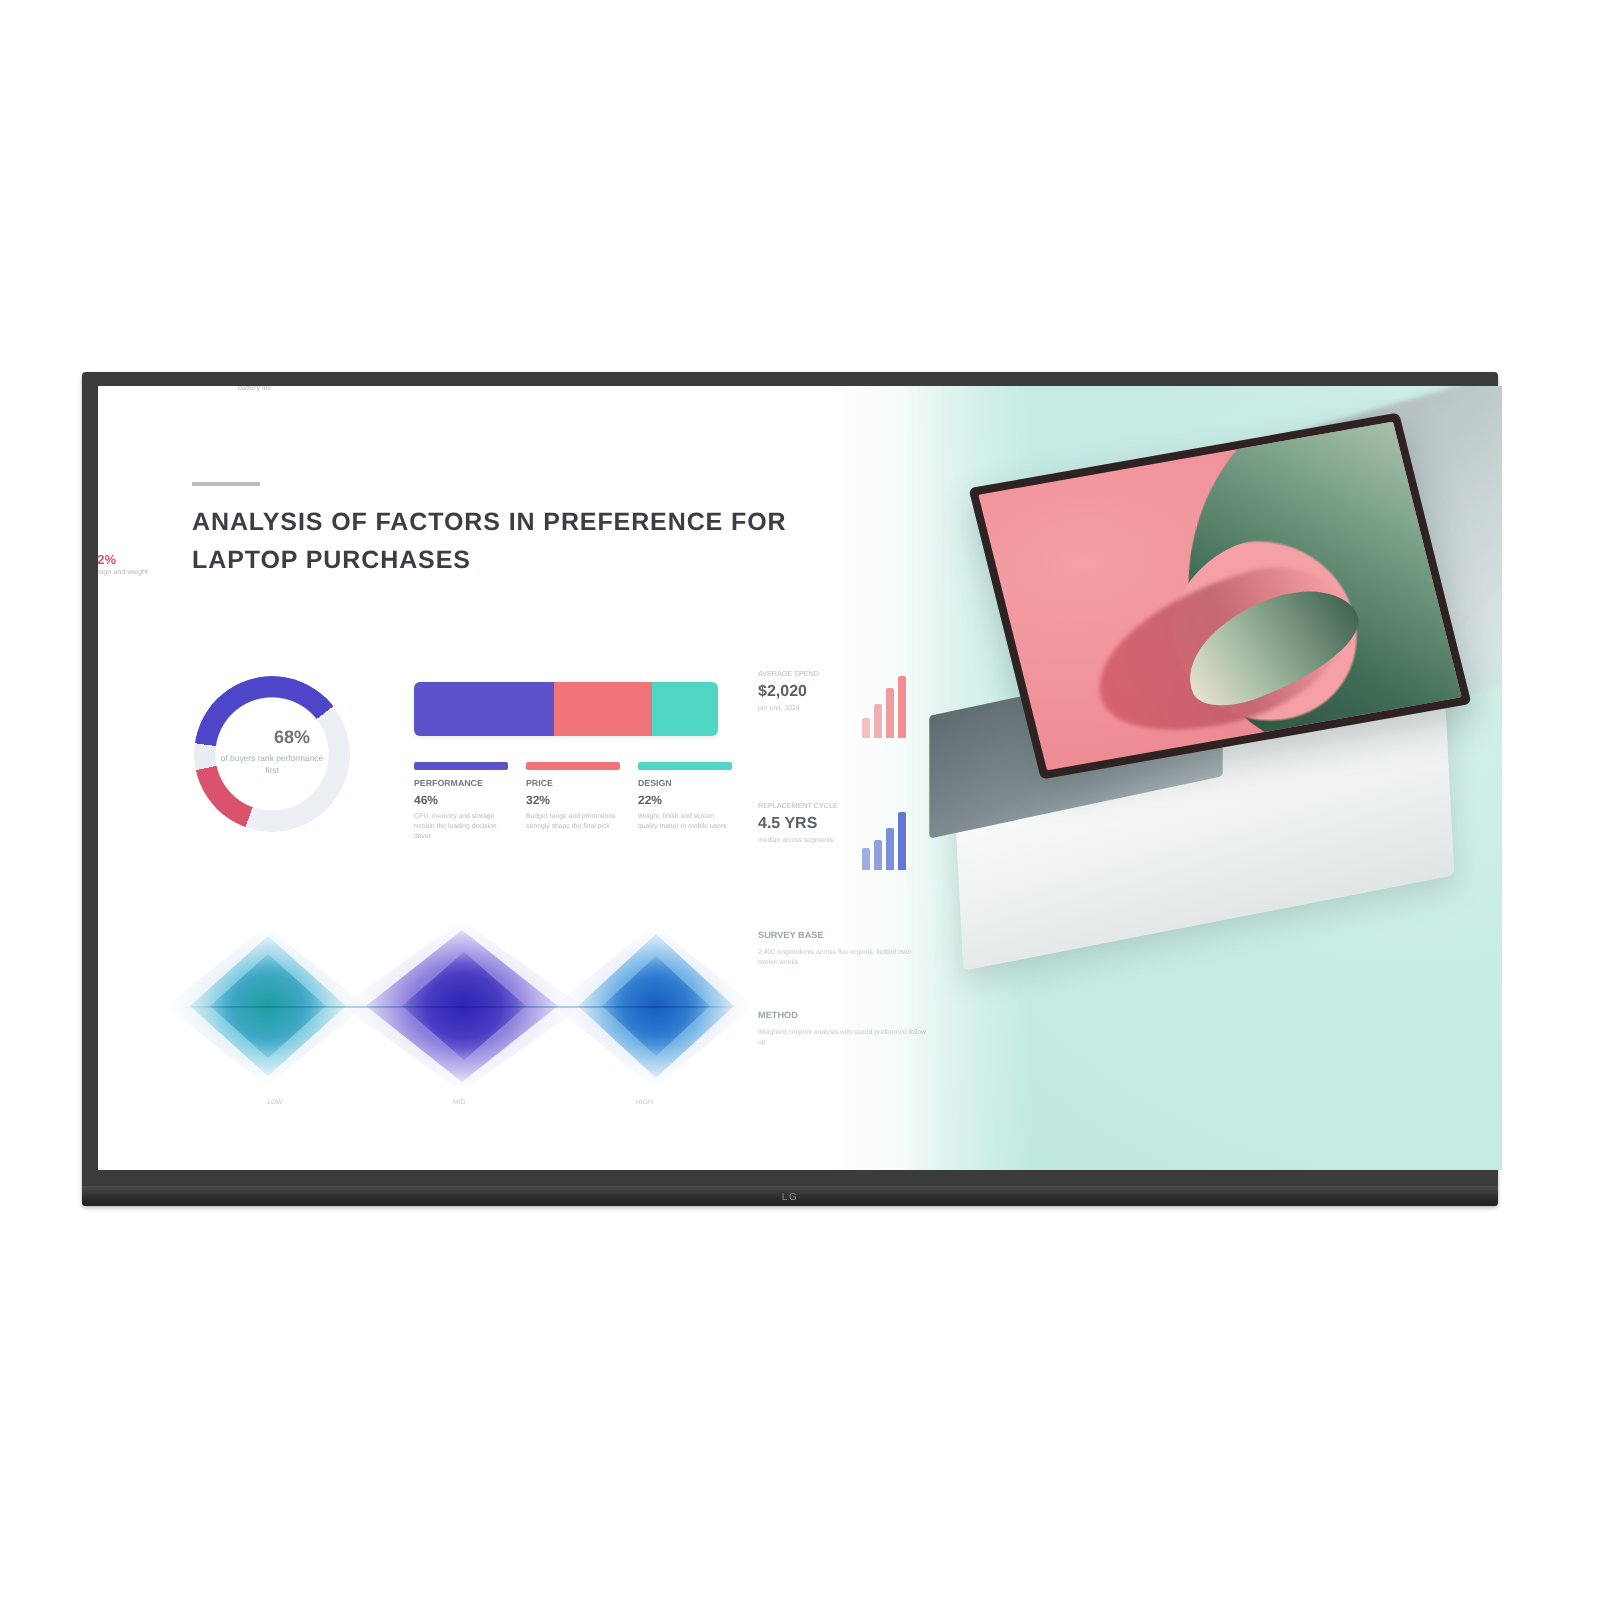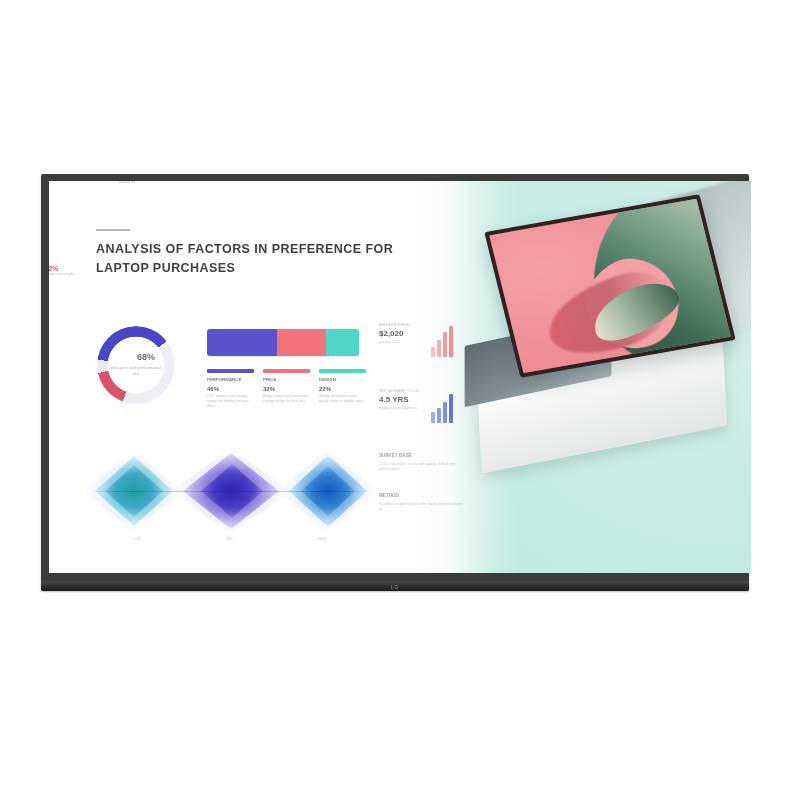--- a/index.html
+++ b/index.html
@@ -10,21 +10,21 @@
     overflow:hidden;
     position:relative;
   }
 
   
   #stage{position:absolute;inset:0;background:#ffffff;}
 
   
   #monitor{
     position:absolute;
-    left:41px;top:174px;
+    left:41px;top:186px;
     width:708px;height:417px;
     background:#3a3c3c;
     border-radius:2px;
     box-shadow:0 1px 2px rgba(0,0,0,.28);
   }
   
   #monitor::after{
     content:"";position:absolute;left:0;right:0;bottom:0;height:10px;
     background:linear-gradient(180deg,#4a4c4c 0%,#2a2c2c 60%,#1e2020 100%);
     border-radius:0 0 2px 2px;

